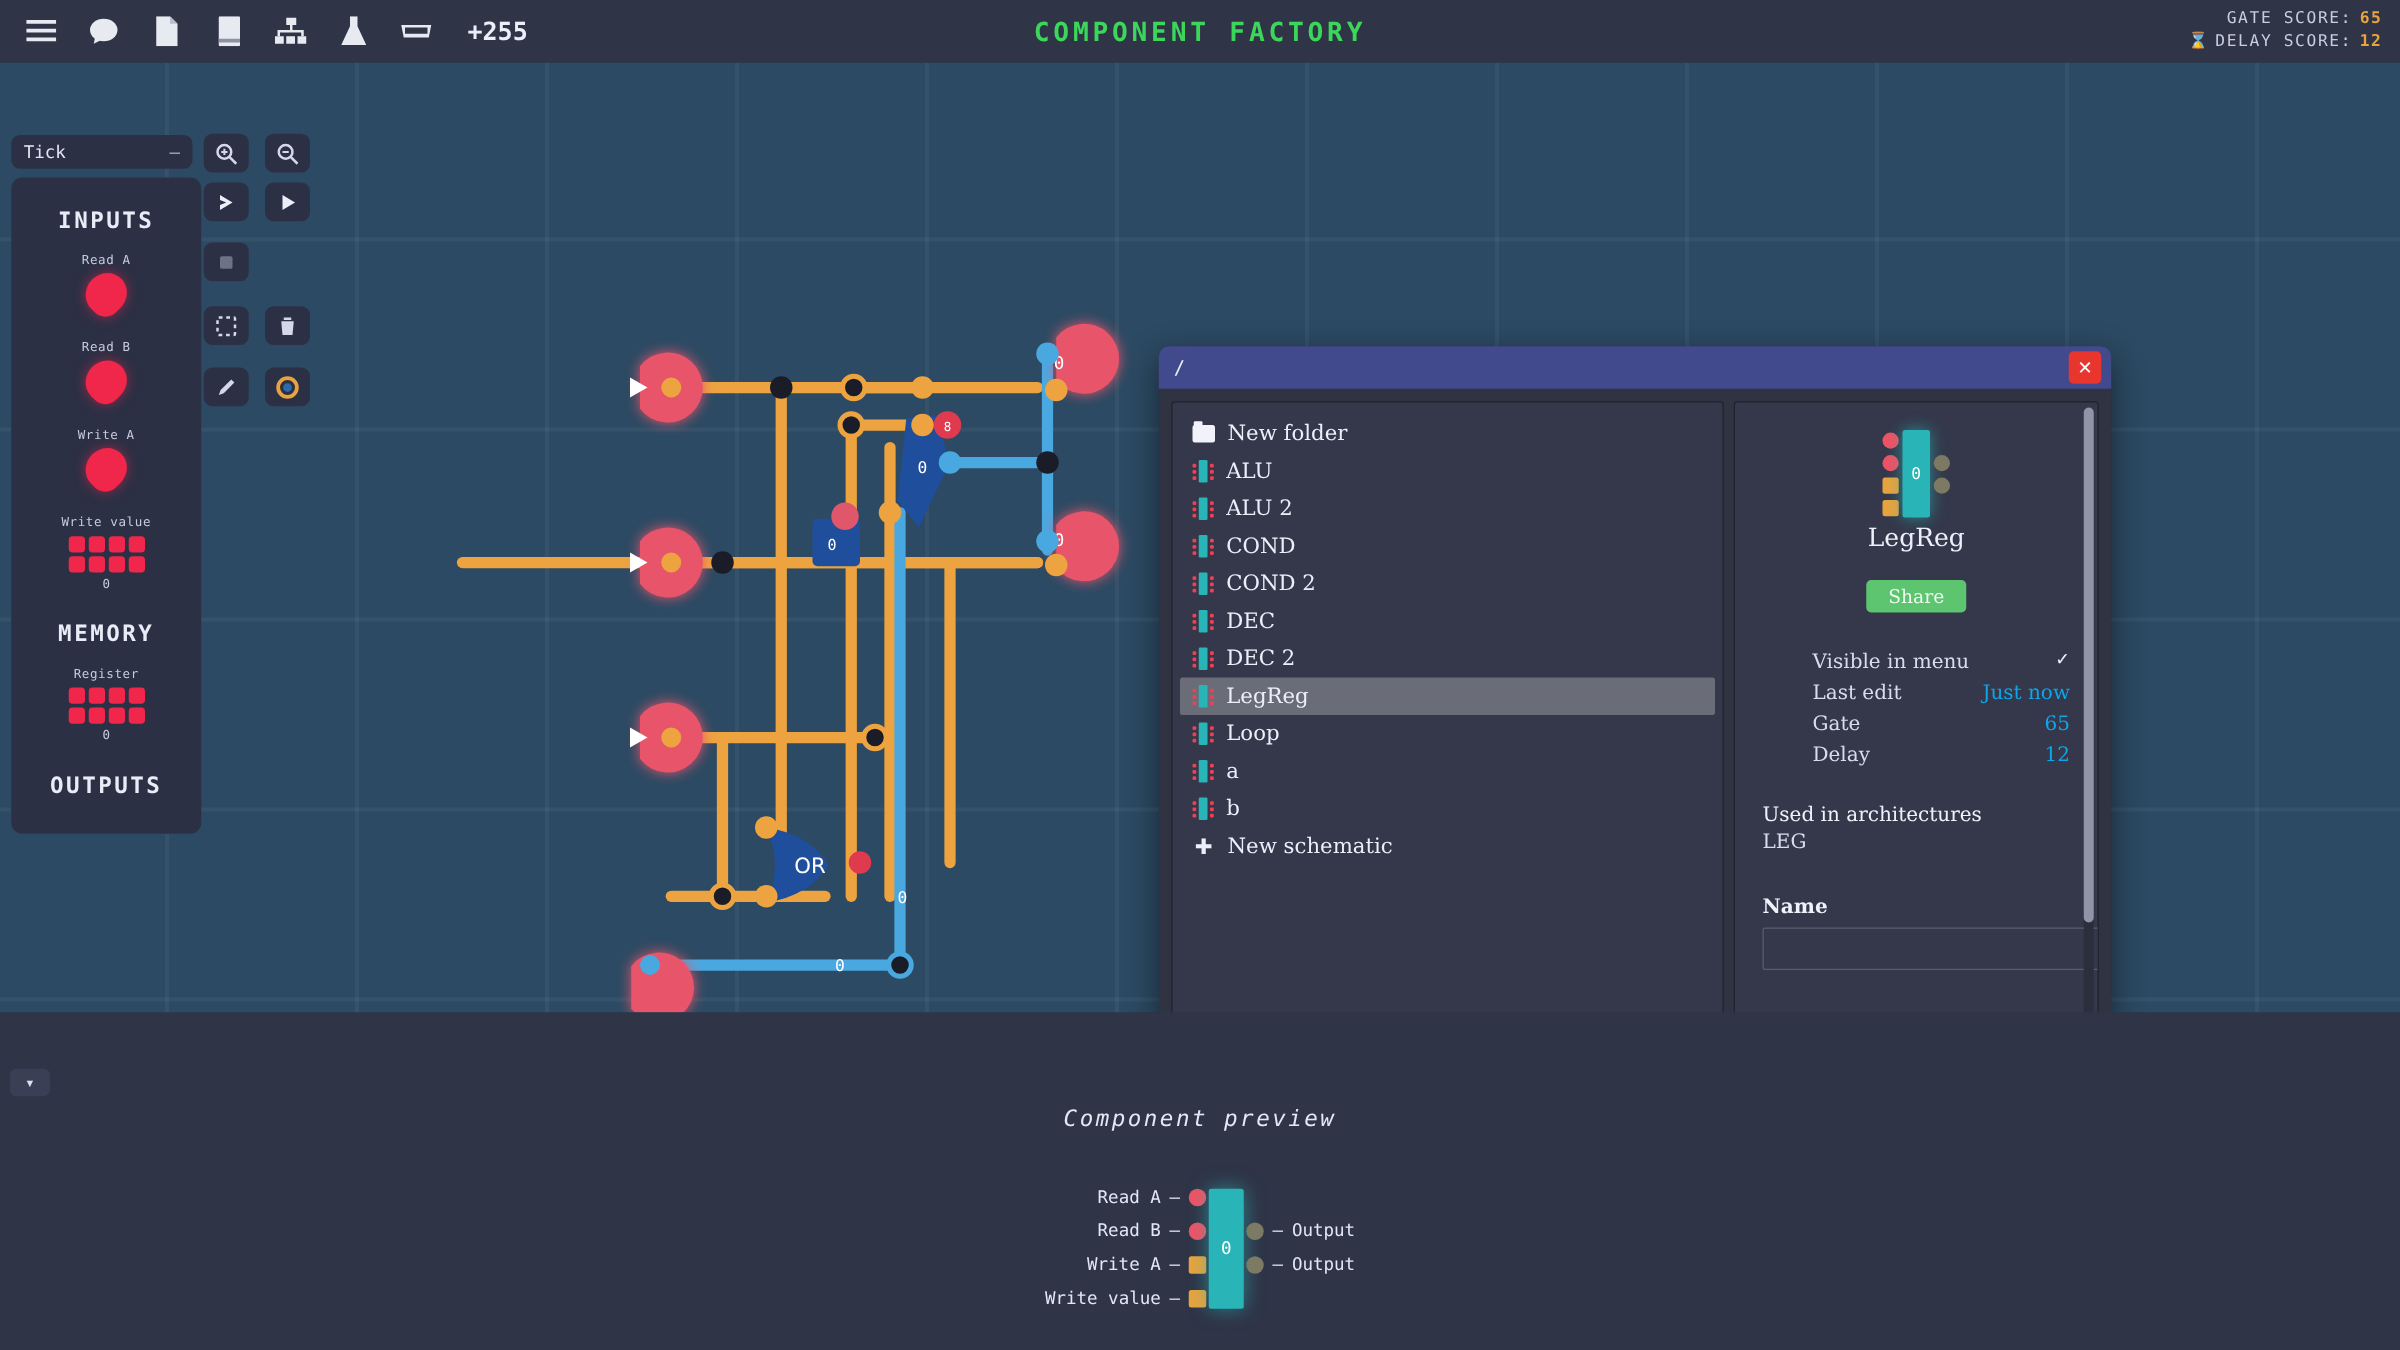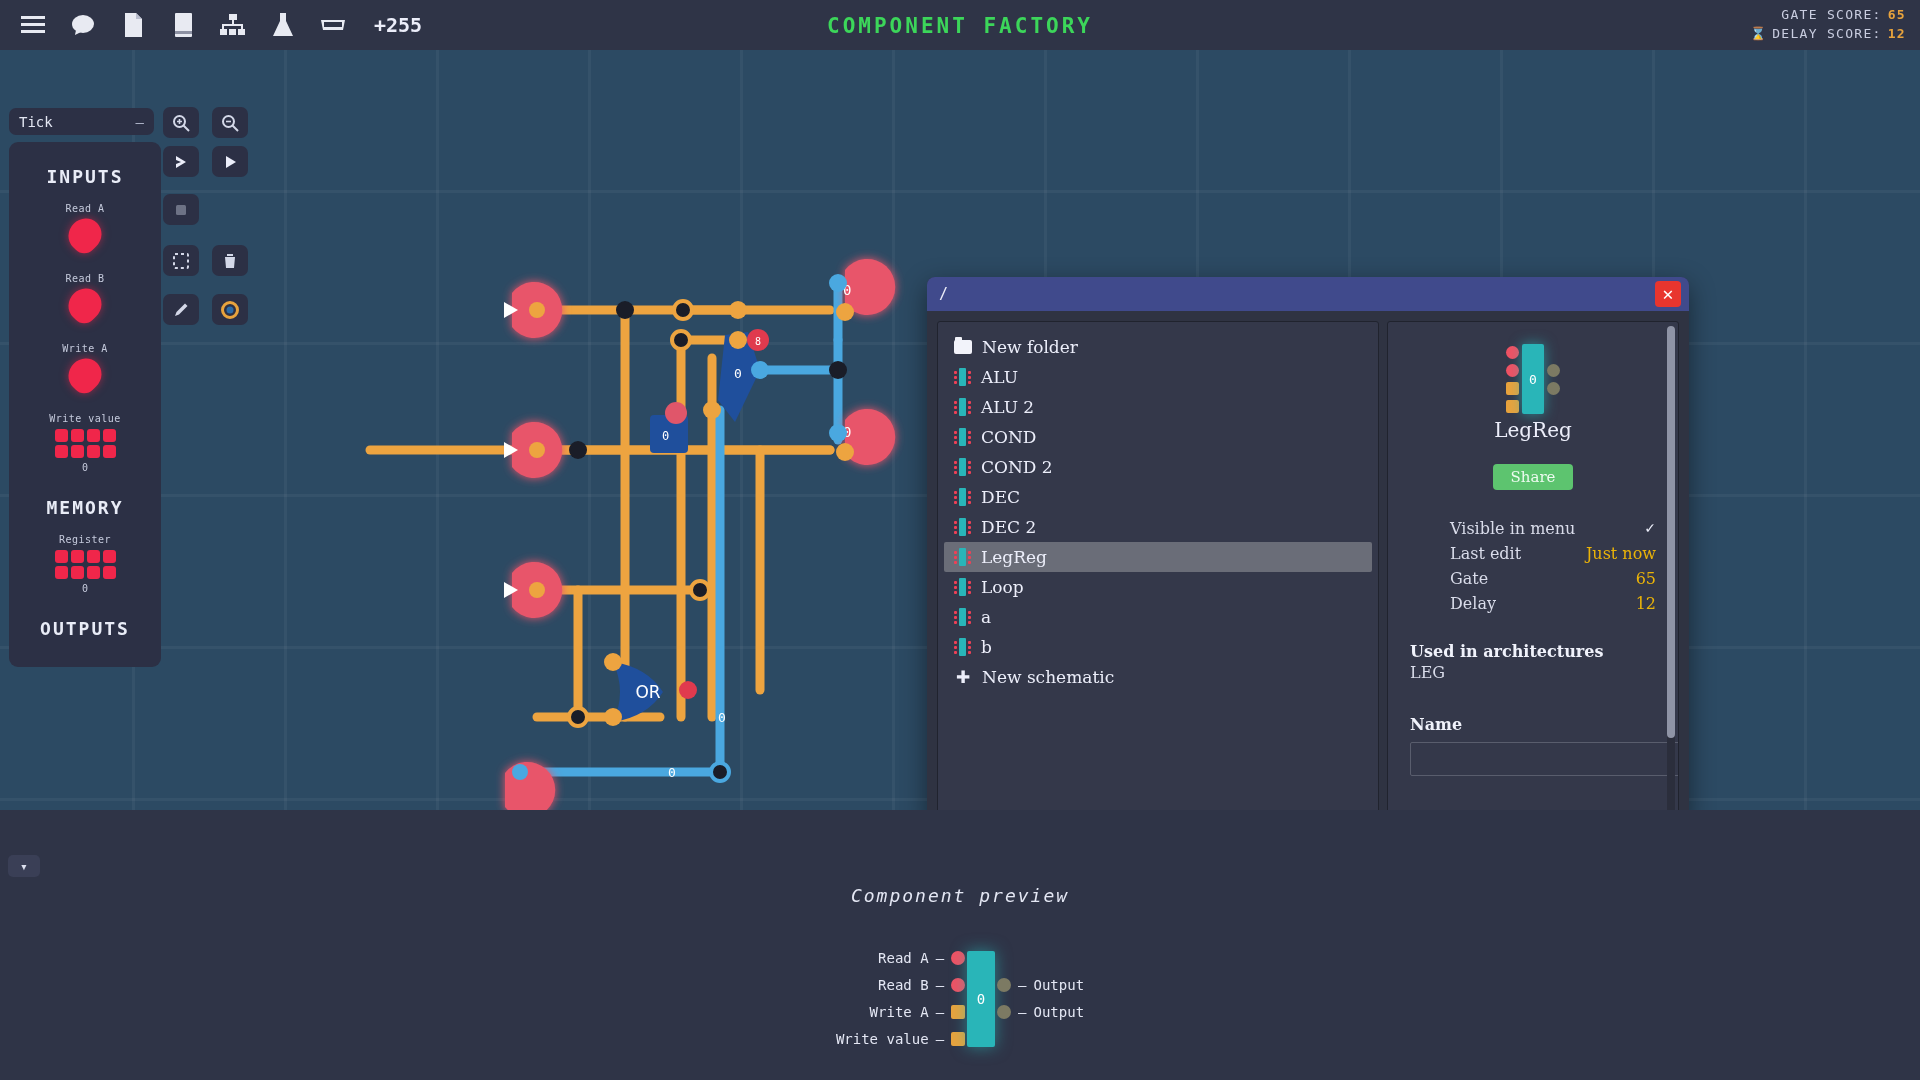--- a/index.html
+++ b/index.html
@@ -177,23 +177,23 @@
   }
   #share-btn {
     display: block; margin: 0 auto 26px; background: #5dc46f; color: #eefbf0;
     border: none; border-radius: 4px; padding: 4px 18px; font-size: 15px;
     font-family: "DejaVu Serif", serif;
   }
   .detail-row {
     display: flex; justify-content: space-between; font-size: 16px;
     line-height: 25px; color: #d9dcea; margin-left: 40px;
   }
-  .detail-val { color: #eab308; }
+  .detail-val { color: #0ea5e9; }
   .detail-val.check { color: #eceefa; font-size: 14px; }
-  .detail-h { font-weight: bold; color: #f0f2fb; font-size: 16px; margin-top: 26px; }
+  .detail-h { font-weight: normal; color: #f0f2fb; font-size: 16px; margin-top: 26px; }
   .detail-p { font-size: 16px; color: #d9dcea; line-height: 24px; }
   #name-label { font-weight: bold; font-size: 16px; margin-top: 30px; color: #f0f2fb; }
   #name-input {
     margin-top: 8px; width: 278px; height: 34px; background: #34384a;
     border: 1px solid #595d6d; border-radius: 2px;
   }
 
   
   #bottom {
     position: absolute; left: 0; top: 810px; width: 1920px; height: 270px;

